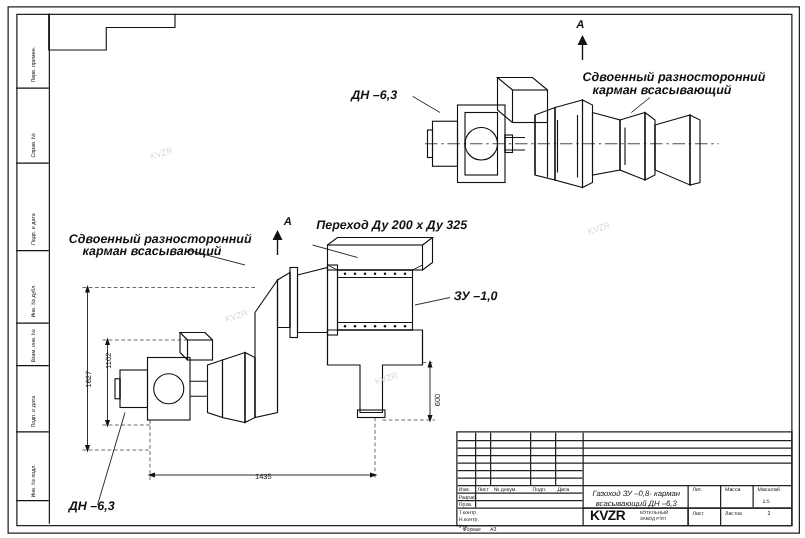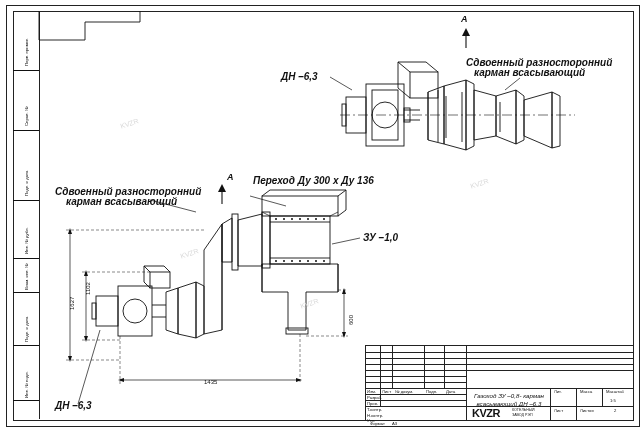--- a/index.html
+++ b/index.html
@@ -200,21 +200,21 @@
   <div class="bigA" style="left:227px;top:172px;">А</div>
 
   <div class="lbl" style="left:466px;top:57px;">Сдвоенный разносторонний</div>
   <div class="lbl" style="left:474px;top:67px;">карман всасывающий</div>
 
   <div class="lbl" style="left:281px;top:71px;">ДН –6,3</div>
 
   <div class="lbl" style="left:55px;top:186px;">Сдвоенный разносторонний</div>
   <div class="lbl" style="left:66px;top:196px;">карман всасывающий</div>
 
-  <div class="lbl" style="left:253px;top:175px;">Переход Ду  300 х Ду 136</div>
+  <div class="lbl" style="left:253px;top:175px;">Переход Ду  200 х Ду 325</div>
 
   <div class="lbl" style="left:363px;top:232px;">ЗУ –1,0</div>
 
   <div class="lbl" style="left:55px;top:400px;">ДН –6,3</div>
 
   <div class="dim" style="left:204px;top:379px;">1435</div>
   <div class="dimv" style="left:348px;top:325px;">600</div>
   <div class="dimv" style="left:69px;top:310px;">1627</div>
   <div class="dimv" style="left:85px;top:295px;">1102</div>
 

